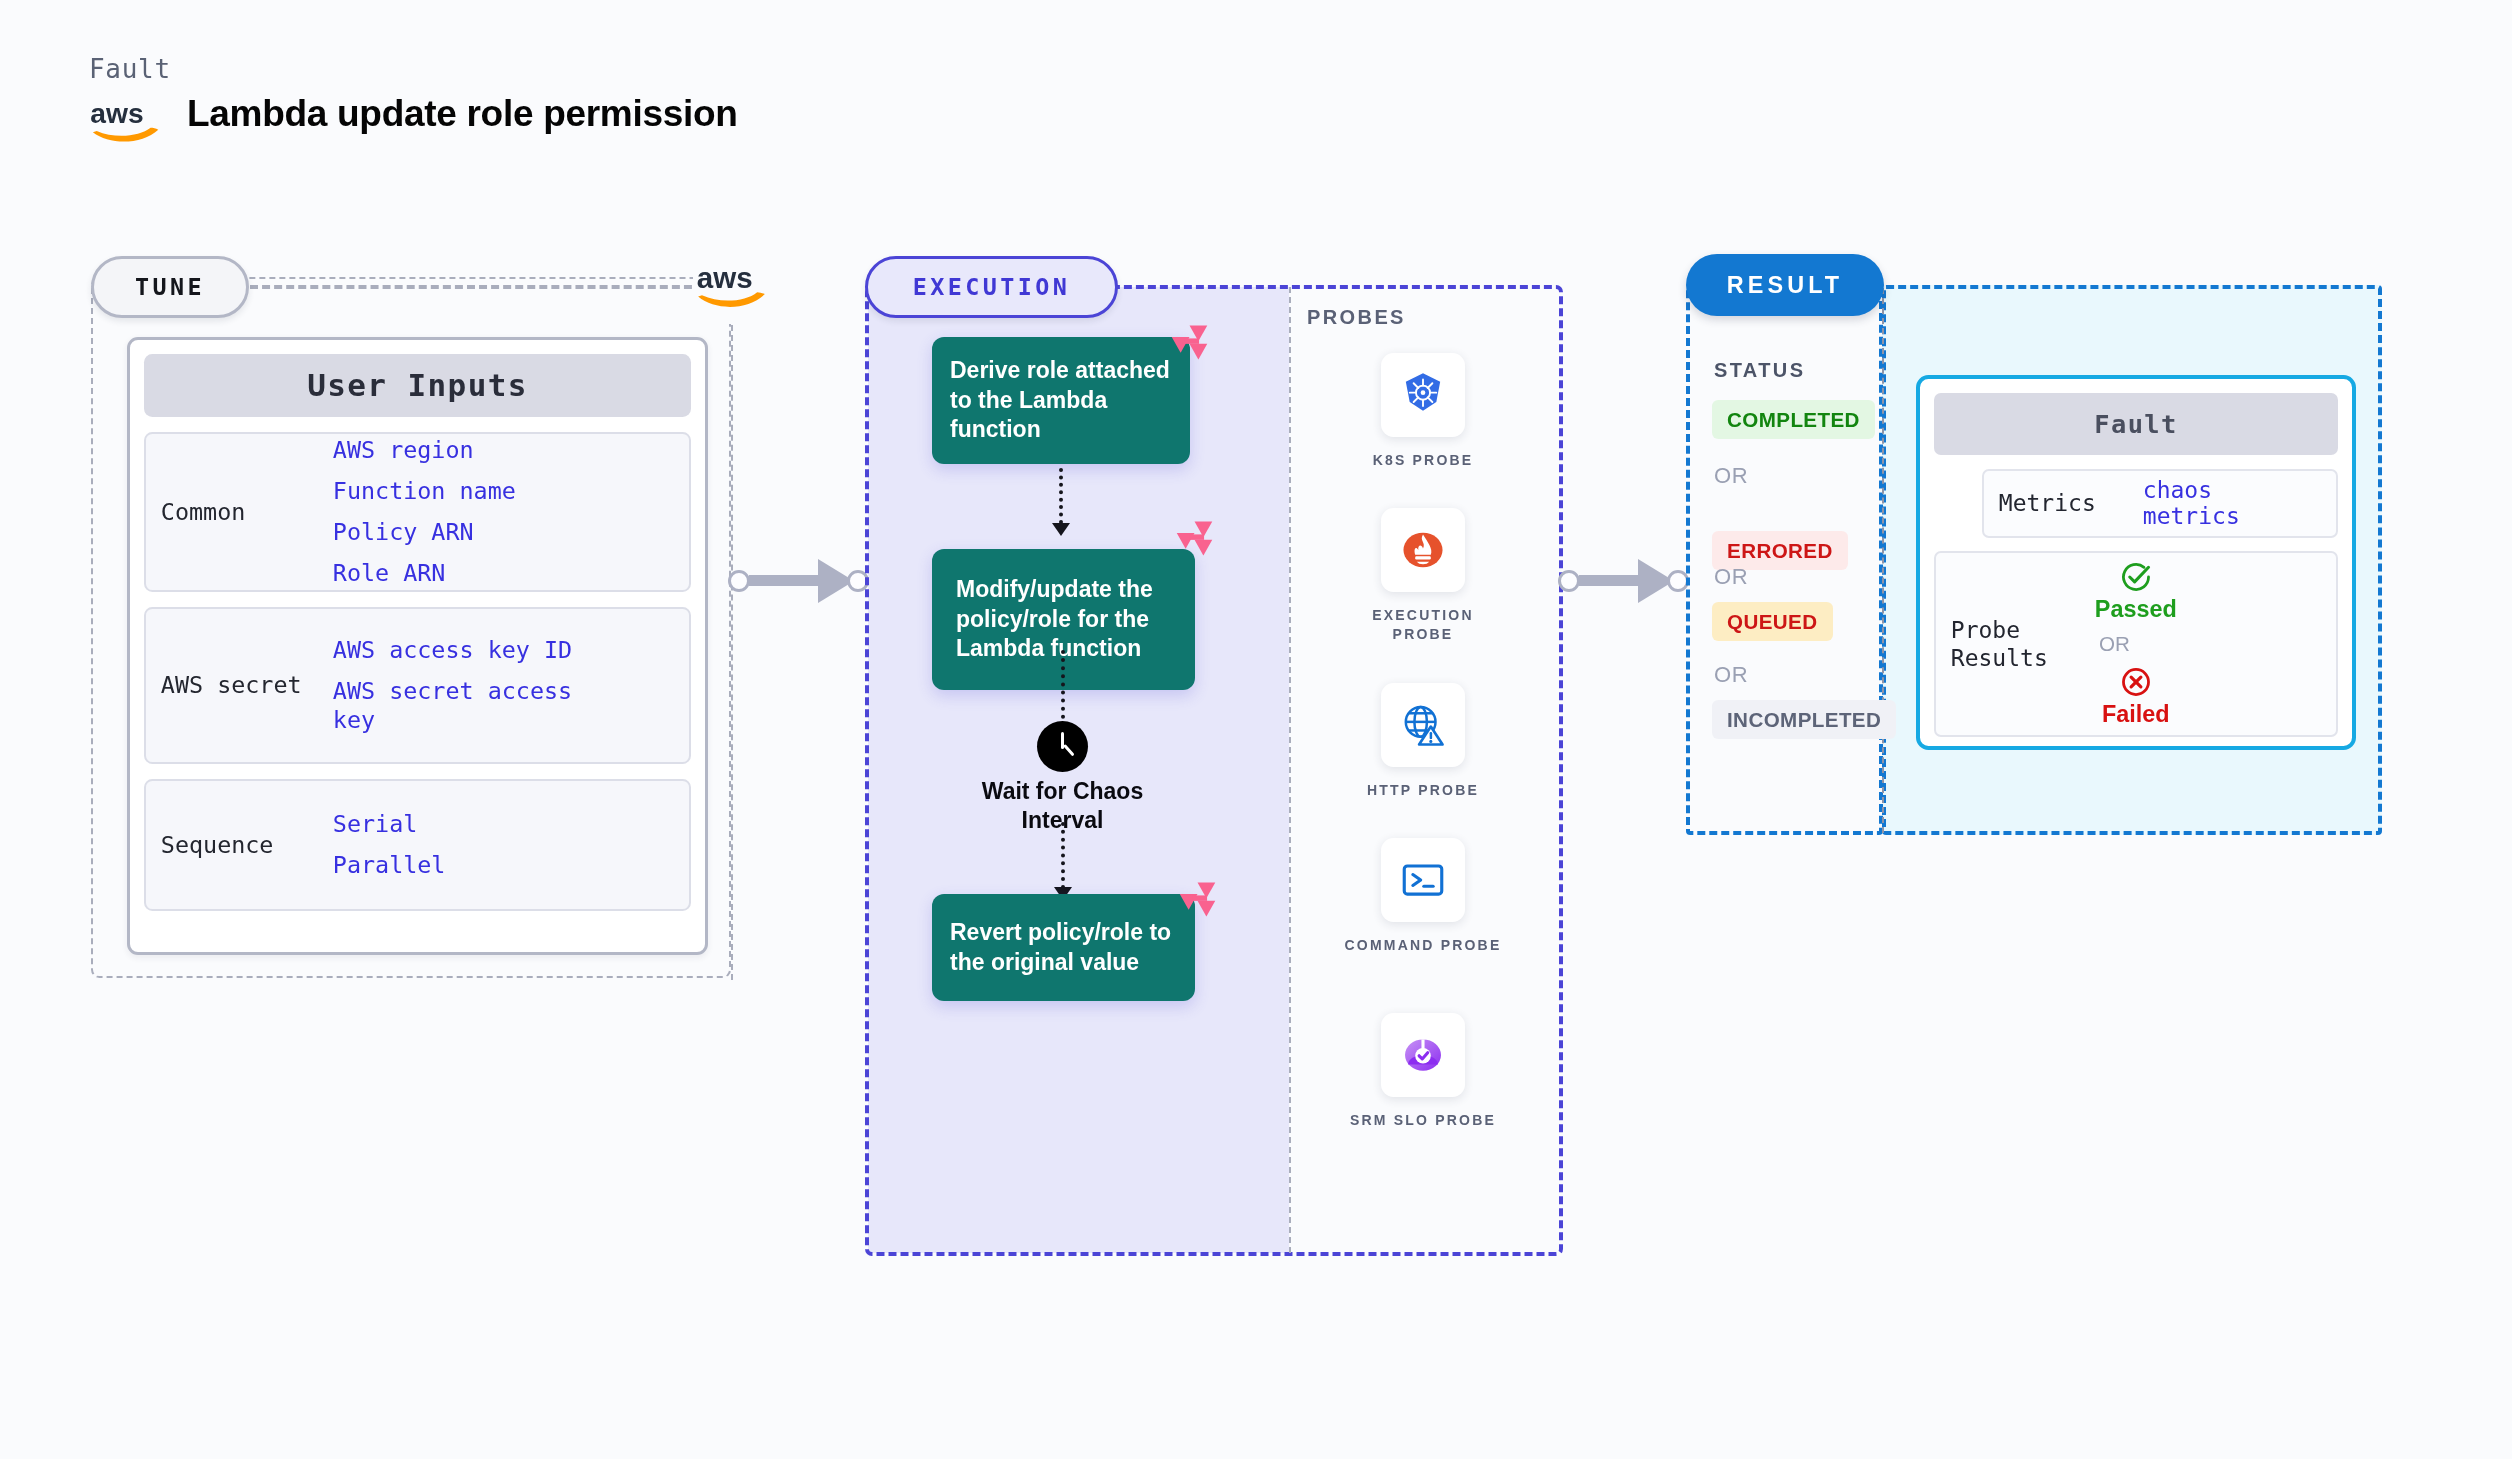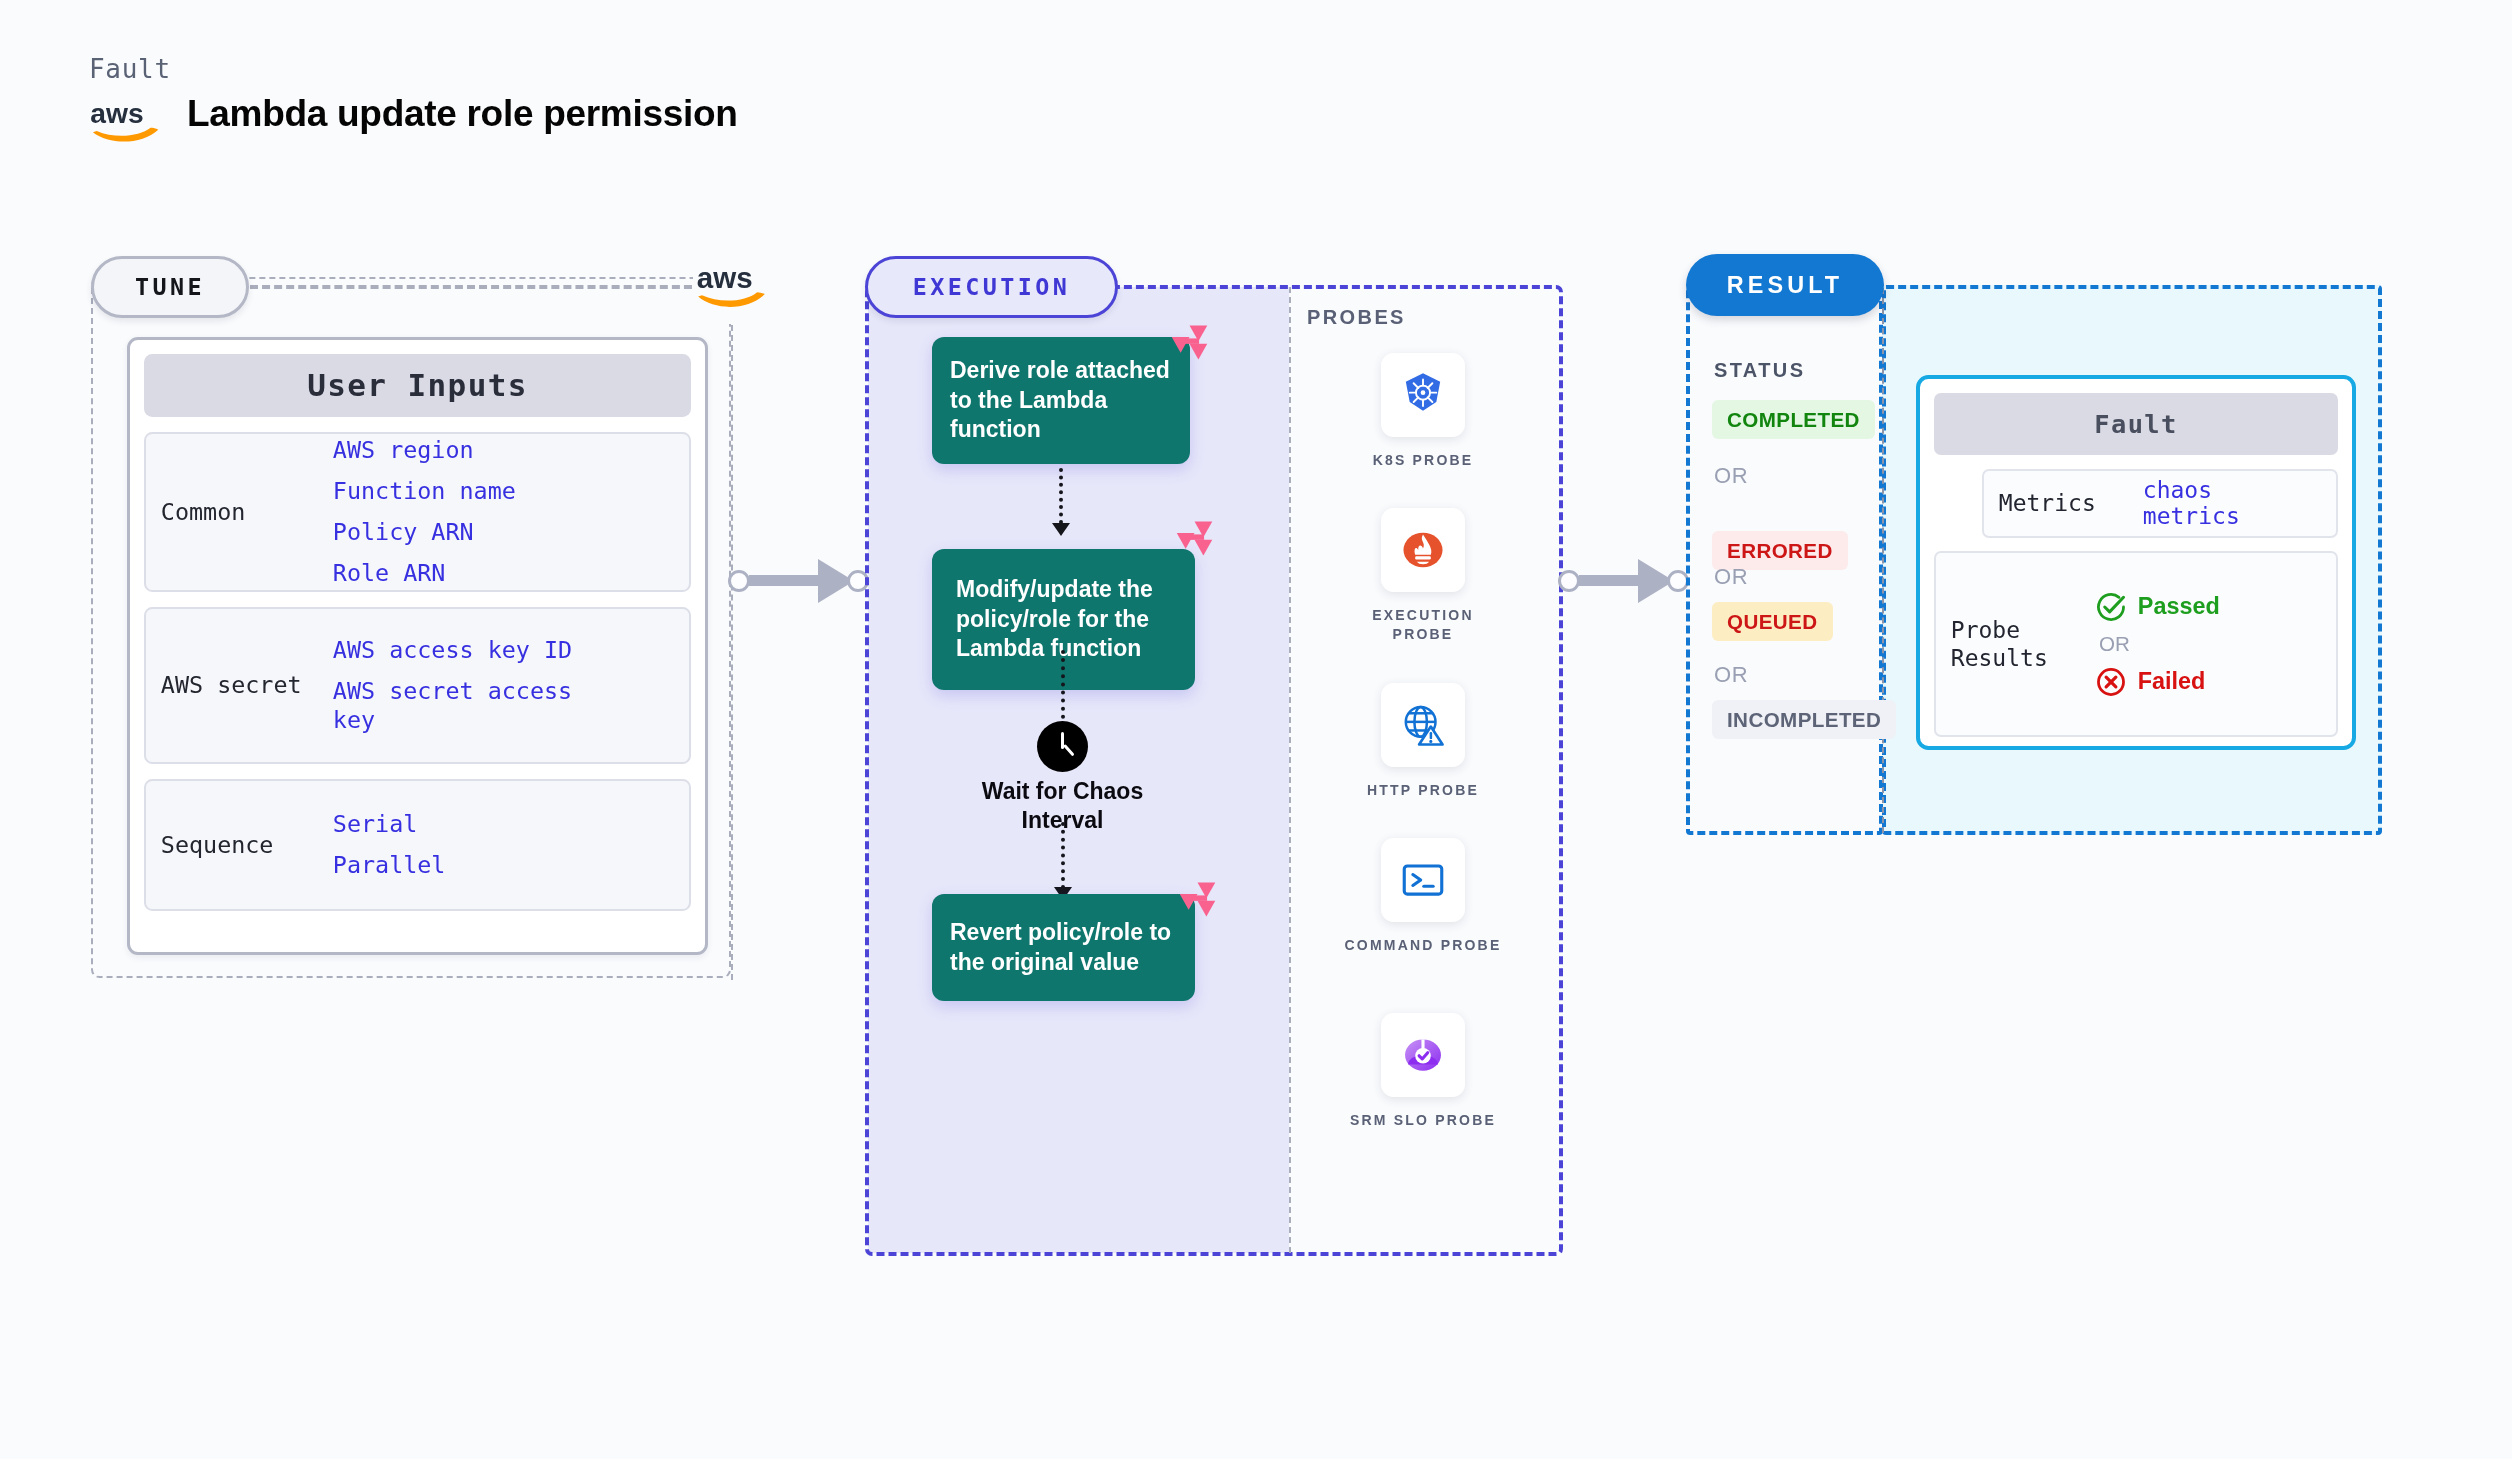--- a/index.html
+++ b/index.html
@@ -300,21 +300,21 @@
   .out-label {
     width: 144px; flex: 0 0 144px;
     font-family: "DejaVu Sans Mono", monospace;
     font-size: 23px; color: #22252f; line-height: 1.25;
   }
   .out-value {
     font-family: "DejaVu Sans Mono", monospace;
     font-size: 23px; color: #3730e0;
   }
   .pr-stack { display: flex; flex-direction: column; gap: 9.6px; }
-  .pr-line { display: flex; align-items: center; gap: 11px; }
+  .pr-line { display: flex; align-items: center; gap: 3px; flex-direction: column; }
   .pr-text { font-size: 23.4px; font-weight: 700; }
   .pr-pass { color: #1e9e1e; }
   .pr-fail { color: #d81111; }
   .pr-or { font-size: 20.6px; color: #9aa0b3; padding-left: 4.1px; }
 </style>
 </head>
 <body>
 
 <div class="page">
 

